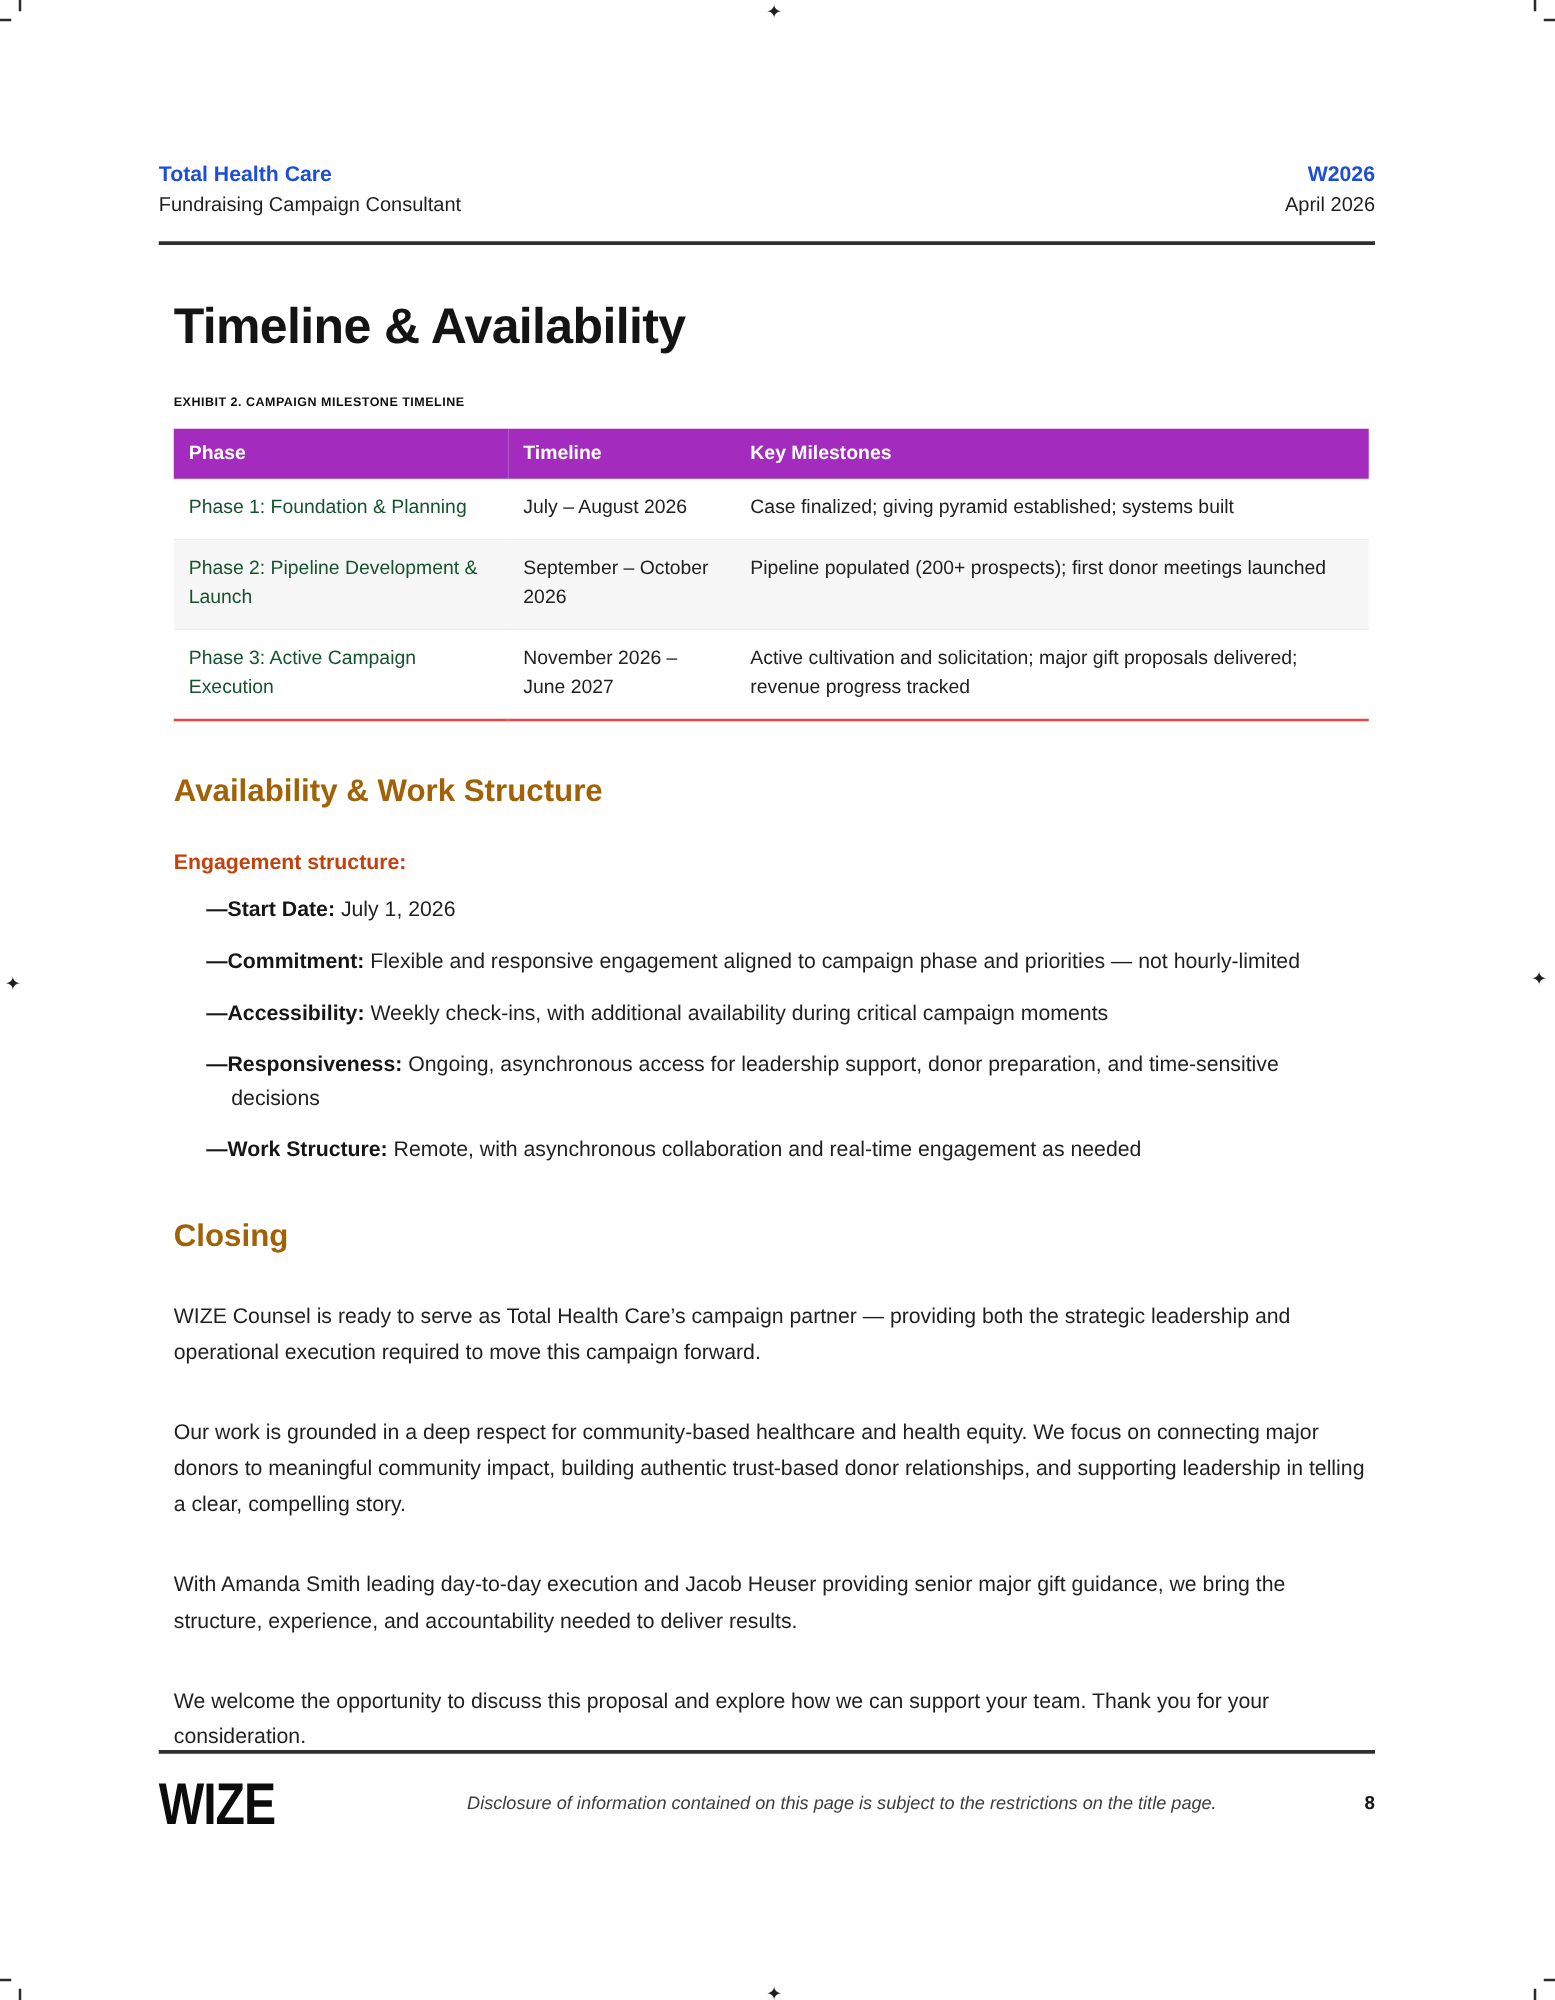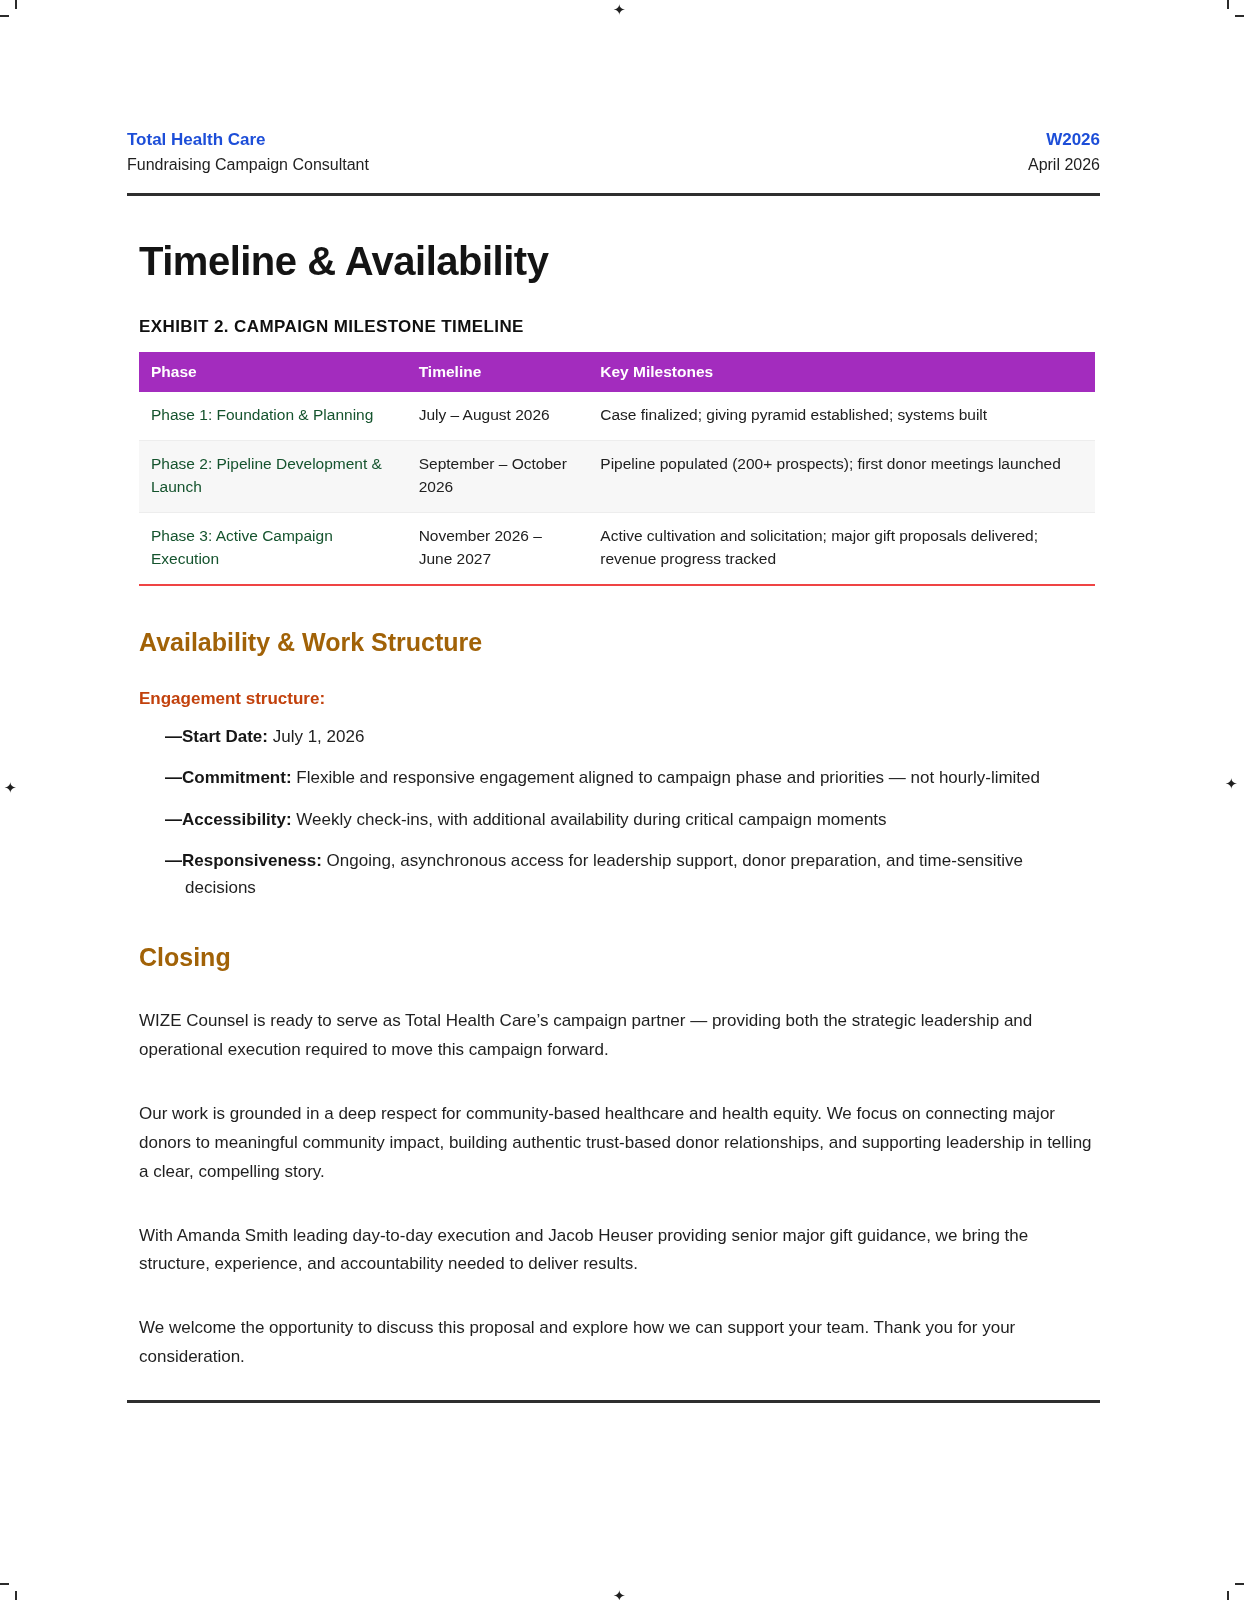--- a/index.html
+++ b/index.html
@@ -23,21 +23,21 @@
   .h-role, .h-date { font-size:16px; color:#1f1f1f; line-height:1.45; }
   .h-right { text-align:right; }
   .rule { height:3px; background:#2f2f2f; margin:17px 144px 0 127px; }
 
   
   main { margin:0 149px 0 139px; }
   h1 {
     margin:43px 0 0; font-size:40px; font-weight:700; color:#141414;
     letter-spacing:-0.5px;
   }
-  .exhibit { margin-top:33px; font-size:17px; font-weight:700; letter-spacing:0.4px; color:#101010; }
+  .exhibit { margin-top:33px; font-size:10px; font-weight:700; letter-spacing:0.4px; color:#101010; }
 
   table { width:100%; border-collapse:collapse; margin-top:15px; border-bottom:2px solid #ef4444; }
   thead th {
     background:#A32CBE; color:#ffffff; text-align:left;
     font-size:15.5px; font-weight:700; padding:11px 12px;
   }
   tbody td {
     font-size:15.5px; padding:12px 12px 14px; vertical-align:top;
     line-height:1.45; color:#202020; border-top:1px solid #ededed;
   }
@@ -136,28 +136,34 @@
         </tbody>
     </table>
 
     <h2>Availability &amp; Work Structure</h2>
     <div class="lead">Engagement structure:</div>
     <ul class="dash-list">
         <li><span class="li-label">Start Date:</span> <span class="li-text">July 1, 2026</span></li>
         <li><span class="li-label">Commitment:</span> <span class="li-text">Flexible and responsive engagement aligned to campaign phase and priorities — not hourly-limited</span></li>
         <li><span class="li-label">Accessibility:</span> <span class="li-text">Weekly check-ins, with additional availability during critical campaign moments</span></li>
         <li><span class="li-label">Responsiveness:</span> <span class="li-text">Ongoing, asynchronous access for leadership support, donor preparation, and time-sensitive decisions</span></li>
+        <li><span class="li-label">Work Structure:</span> <span class="li-text">Remote, with asynchronous collaboration and real-time engagement as needed</span></li>
       </ul>
 
     <h2>Closing</h2>
     <div class="paras">
         <p>WIZE Counsel is ready to serve as Total Health Care’s campaign partner — providing both the strategic leadership and operational execution required to move this campaign forward.</p>
         <p>Our work is grounded in a deep respect for community-based healthcare and health equity. We focus on connecting major donors to meaningful community impact, building authentic trust-based donor relationships, and supporting leadership in telling a clear, compelling story.</p>
         <p>With Amanda Smith leading day-to-day execution and Jacob Heuser providing senior major gift guidance, we bring the structure, experience, and accountability needed to deliver results.</p>
         <p>We welcome the opportunity to discuss this proposal and explore how we can support your team. Thank you for your consideration.</p>
       </div>
   </main>
 
   <div class="footer">
     <div class="f-rule"></div>
+    <div class="f-row">
+      <div class="logo">WIZE</div>
+      <div class="disclosure">Disclosure of information contained on this page is subject to the restrictions on the title page.</div>
+      <div class="pagenum">8</div>
+    </div>
   </div>
 
 </div>
 
 </body></html>

